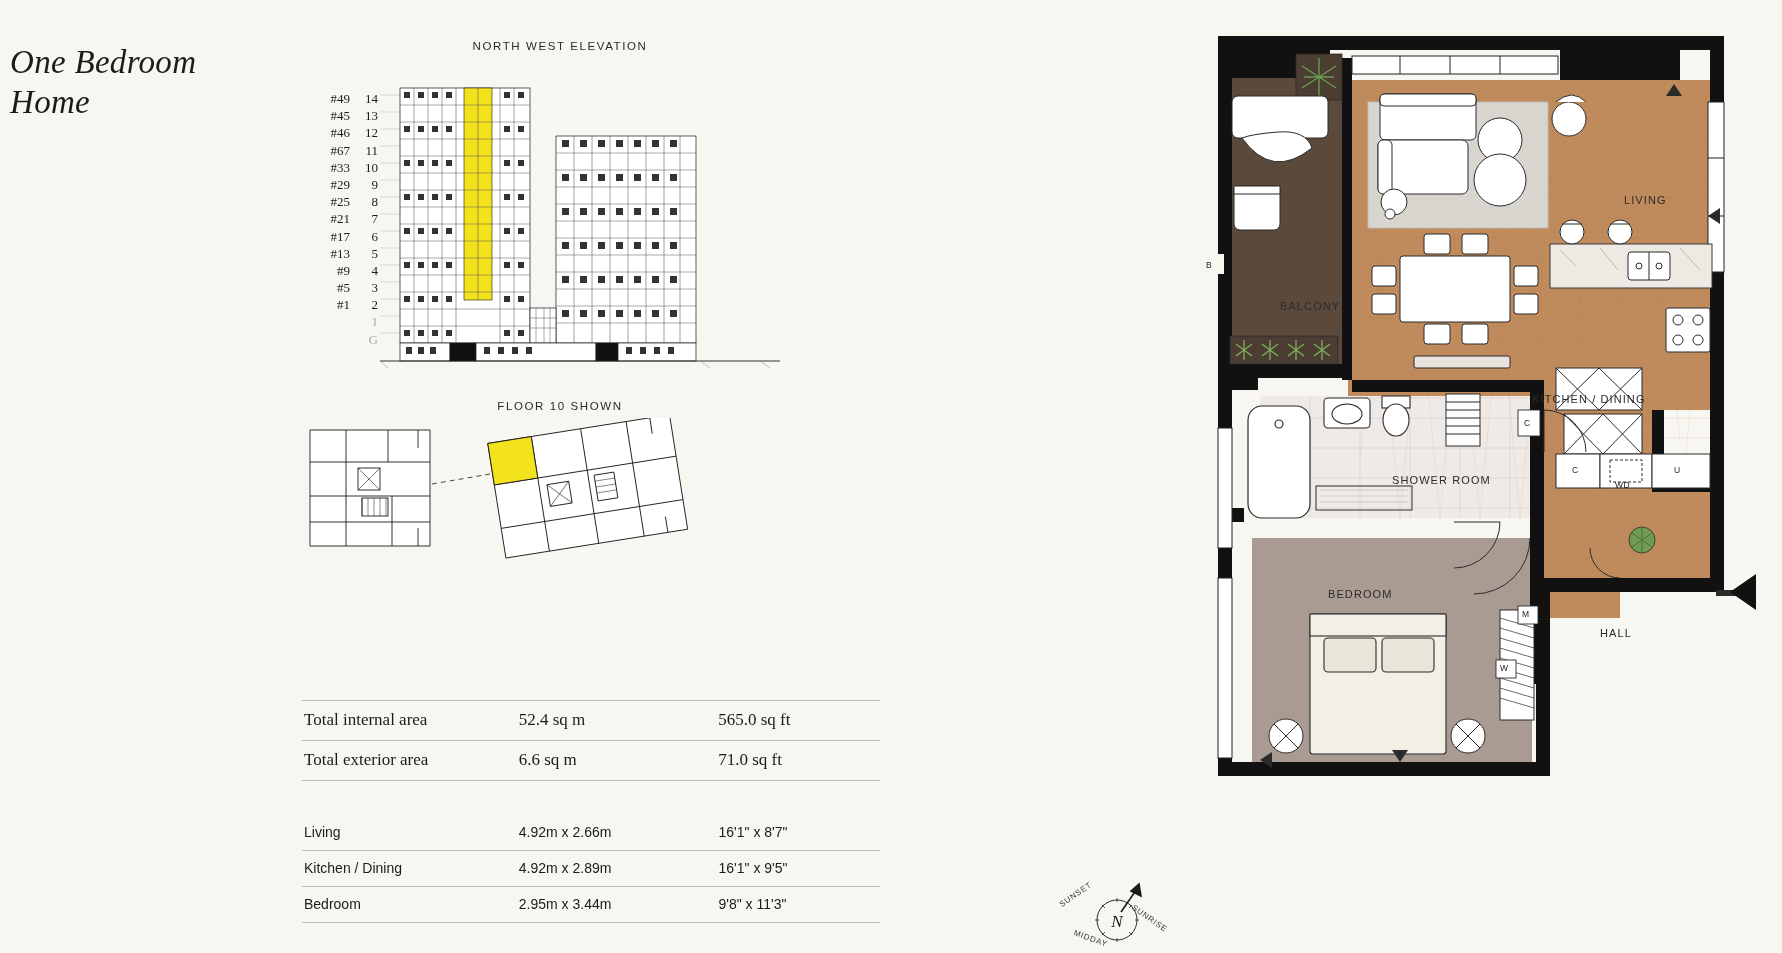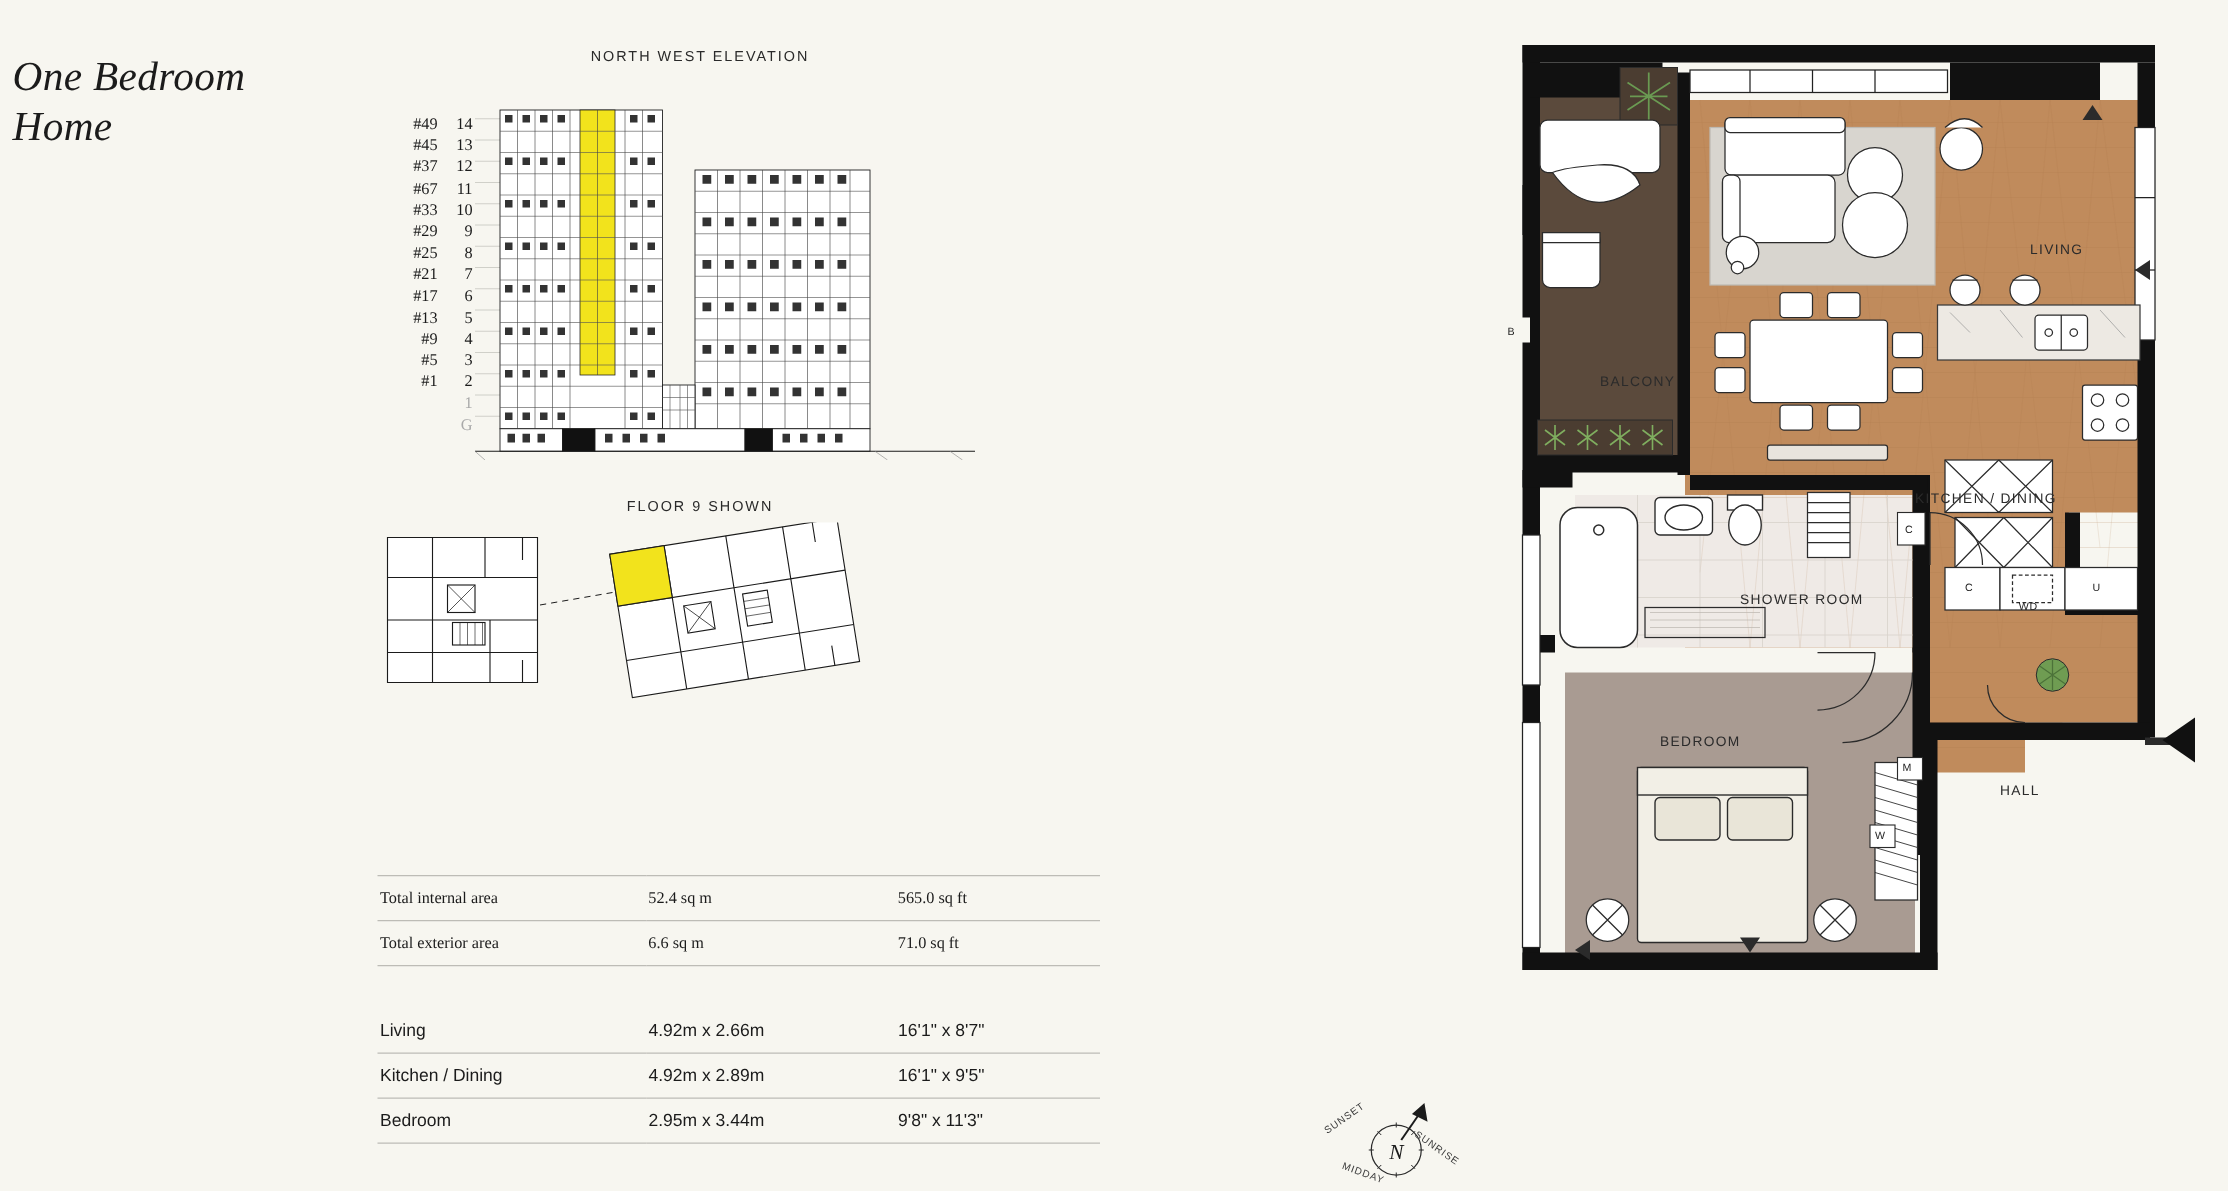--- a/index.html
+++ b/index.html
@@ -101,21 +101,21 @@
   .areas table { border-collapse: collapse; width: 100%; }
   .areas td {
     padding: 9px 2px 10px 2px;
     font-size: 14.5px;
     color: #1b1b1b;
     border-bottom: 1px solid #bdbcb6;
     vertical-align: bottom;
   }
   .areas .t-total td {
     font-family: "Liberation Serif", serif;
-    font-size: 13px;
+    font-size: 17px;
   }
   .areas .t-total tr:first-child td { border-top: 1px solid #bdbcb6; }
   .col-name { width: 215px; }
   .col-m { width: 200px; }
   .col-ft { width: 163px; }
   .spacer { height: 34px; }
   .rooms td { font-size: 14px; }
 
   
   .compass {
@@ -167,21 +167,21 @@
     <div class="floor-labels">
       <div class="floor-row">
           <span class="apt">#49</span>
           <span class="lvl">14</span>
         </div>
       <div class="floor-row">
           <span class="apt">#45</span>
           <span class="lvl">13</span>
         </div>
       <div class="floor-row">
-          <span class="apt">#37</span>
+          <span class="apt">#46</span>
           <span class="lvl">12</span>
         </div>
       <div class="floor-row">
           <span class="apt">#67</span>
           <span class="lvl">11</span>
         </div>
       <div class="floor-row">
           <span class="apt">#33</span>
           <span class="lvl">10</span>
         </div>
@@ -425,21 +425,21 @@
             <rect x="288" y="279" width="6" height="7"></rect>
         </g>
 
         <line x1="0" y1="293" x2="400" y2="293" stroke="#1b1b1b" stroke-width="0.9"></line>
         <path d="M0 293 L8 300 M320 293 L330 300 M380 293 L390 300" stroke="#8a8a8a" stroke-width="0.5"></path>
       </g>
     </svg>
   </div>
 
   <div class="plankey-wrap">
-    <div class="plankey-caption">FLOOR 9 SHOWN</div>
+    <div class="plankey-caption">FLOOR 10 SHOWN</div>
 
     <svg width="520" height="160" viewBox="0 0 520 160" style="position:absolute;left:0;top:18px">
       <g stroke="#1b1b1b" fill="#ffffff" stroke-width="0.9">
 
         <path d="M10 12 L130 12 L130 128 L10 128 Z"></path>
         <path d="M10 44 L130 44 M10 78 L130 78 M10 104 L130 104"></path>
         <path d="M46 12 L46 128 M88 12 L88 44 M92 78 L92 128"></path>
         <path d="M118 12 L118 30 M118 110 L118 128"></path>
 
         <rect x="58" y="50" width="22" height="22" fill="#ffffff"></rect>

